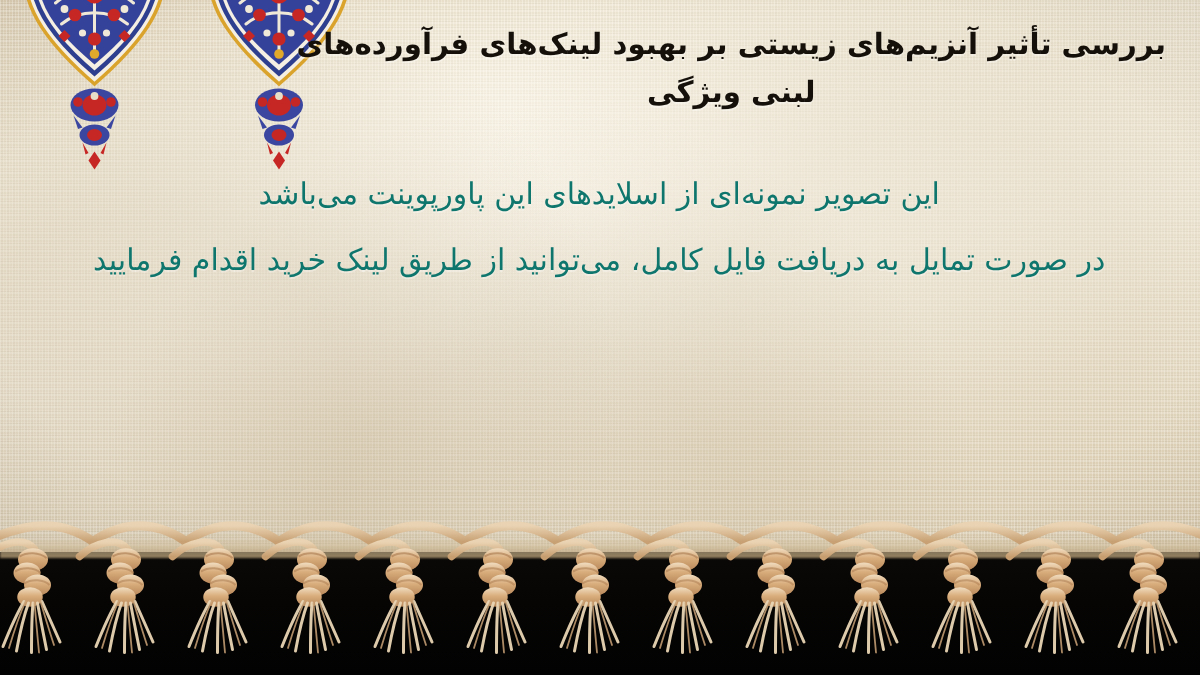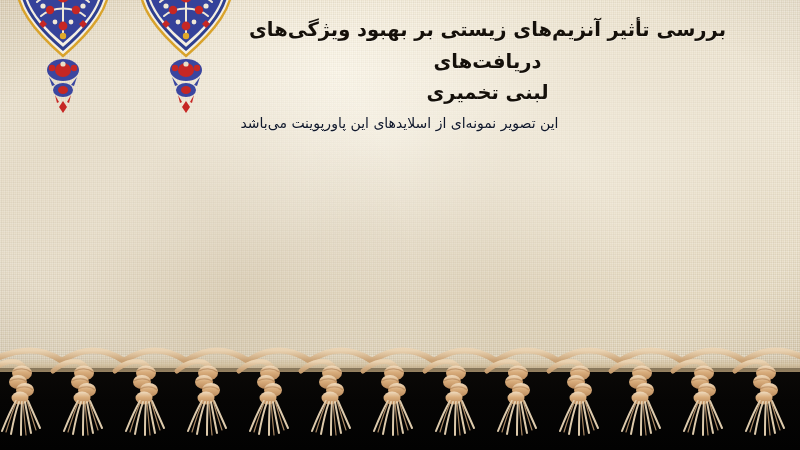--- a/index.html
+++ b/index.html
@@ -79,23 +79,23 @@
   
   .body-block {
     position: absolute;
     top: 108px;
     right: 28px;
     width: 745px;
     text-align: center;
     direction: rtl;
   }
   .body-line {
-    font-size: 14px;
+    font-size: 20px;
     font-weight: 400;
-    color: #0f172a;
+    color: #0f766e;
     line-height: 2.18;
     text-shadow: 0 1px 0 rgba(255,255,255,0.30);
   }
 
   
   .black-band {
     position: absolute;
     left: 0;
     right: 0;
     bottom: 0;
@@ -206,26 +206,27 @@
       </g>
 
       <g>
         <use href="#medallion" x="0" y="0" transform="translate(168,62)"></use>
         <use href="#pendant" transform="translate(168,128)"></use>
       </g>
     </svg>
   </div>
 
   <div class="title-block">
-    <div class="title-line">بررسی تأثیر آنزیم‌های زیستی بر بهبود ویژگی‌های دریافت‌های</div>
-    <div class="title-line">لبنی تخمیری</div>
+    <div class="title-line">بررسی تأثیر آنزیم‌های زیستی بر بهبود لینک‌های فرآورده‌های</div>
+    <div class="title-line">لبنی ویژگی</div>
   </div>
 
   <div class="body-block">
     <div class="body-line">این تصویر نمونه‌ای از اسلایدهای این پاورپوینت می‌باشد</div>
+    <div class="body-line">در صورت تمایل به دریافت فایل کامل، می‌توانید از طریق لینک خرید اقدام فرمایید</div>
   </div>
 
   <div class="black-band"></div>
   <div class="band-edge"></div>
 
   <div class="fringe">
     <svg viewBox="0 0 800 105" width="800" height="105" preserveAspectRatio="none" aria-hidden="true">
       <defs>
         <linearGradient id="knotg" x1="0" y1="0" x2="0" y2="1">
           <stop offset="0%" stop-color="#f0dcc0"></stop>

